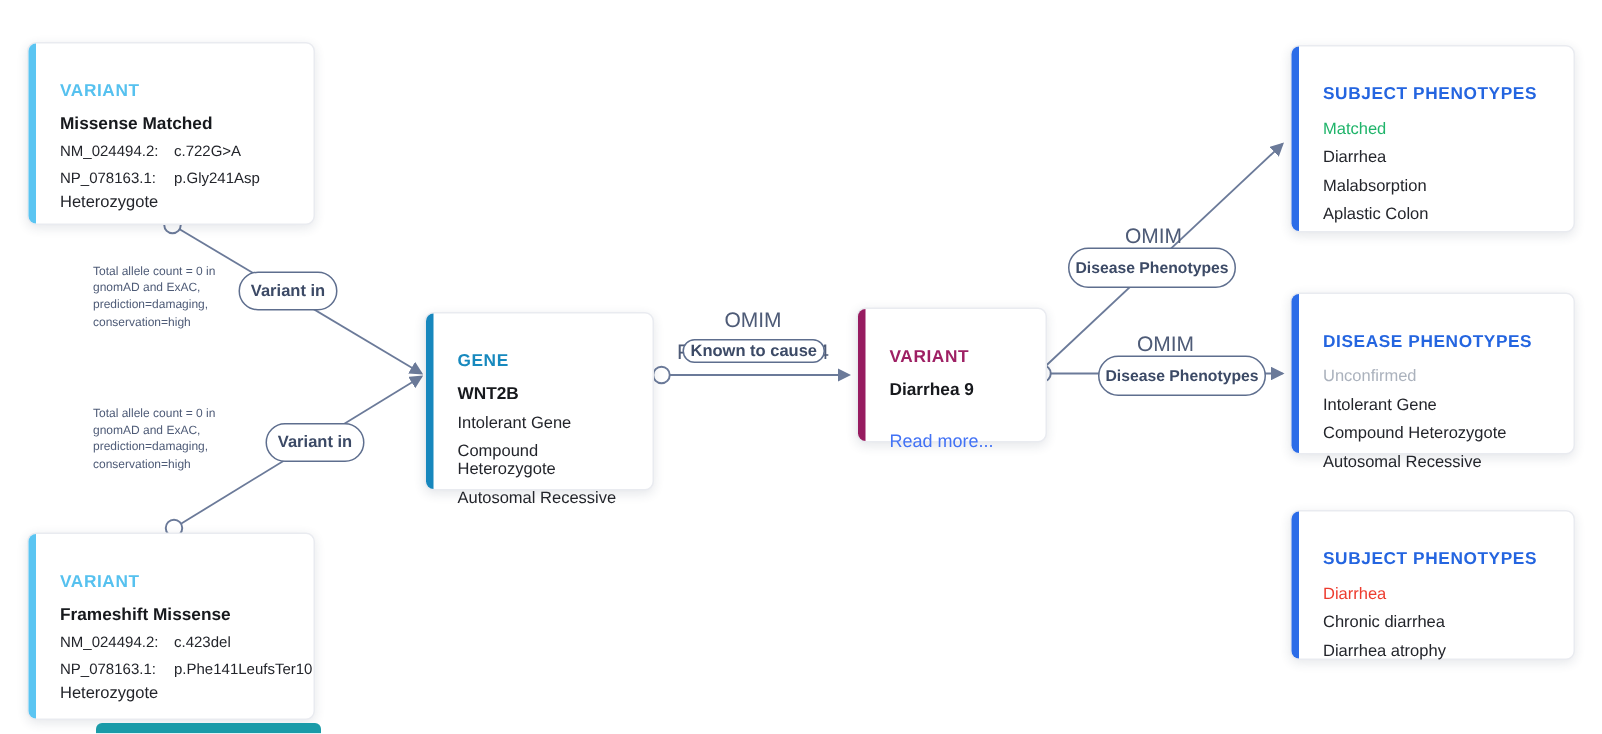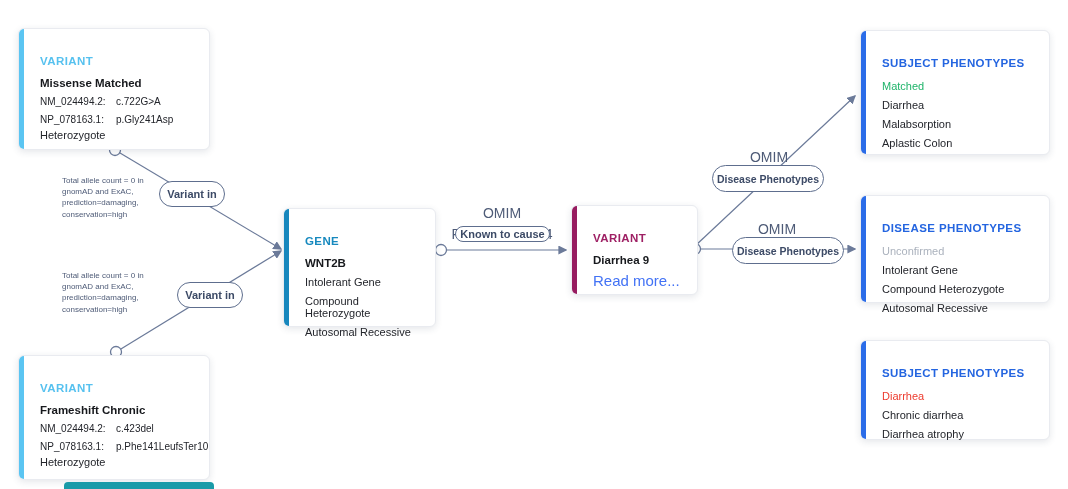--- a/index.html
+++ b/index.html
@@ -28,21 +28,21 @@
 
   .card-sub{font-size:11.5px;font-weight:bold;color:#17191d;margin-top:10px;}
   .card-item{font-size:11px;color:#23252b;margin-top:7px;}
   .kv{display:flex;font-size:10px;color:#23252b;margin-top:7px;}
   .kv .k{flex:0 0 76px;}
   .kv .v{white-space:nowrap;}
   .status{font-size:11px;font-weight:normal;margin-top:11px;}
   .status.matched{color:#1fb46a;}
   .status.unconfirmed{color:#abb2bd;}
   .status.unmatched{color:#ed3b2e;}
-  .readmore{font-size:15px;color:#4272f5;margin-top:6px;cursor:pointer;}
+  .readmore{font-size:12px;color:#4272f5;margin-top:21px;cursor:pointer;}
 
   .pill{
     position:absolute;background:#fff;border:1px solid #5e6e8e;border-radius:14px;
     color:#3c4a66;font-size:11px;display:flex;align-items:center;justify-content:center;
     box-sizing:border-box;white-space:nowrap;font-weight:bold;
   }
   .pill.bold{font-weight:bold;font-size:10.5px;}
 
   .note{position:absolute;font-size:8px;color:#4e5b77;line-height:1.4;width:114px;}
   .edge-label{position:absolute;font-size:14px;color:#4e5b77;text-align:center;line-height:1.5;}
@@ -103,21 +103,21 @@
     <div class="kv">
       <span class="k">NP_078163.1:</span>
       <span class="v">p.Gly241Asp</span>
     </div>
     <div class="card-item" style="margin-top:4px;">Heterozygote</div>
   </div>
 
   <div class="card" style="left:18px;top:355px;width:192px;height:125px;">
     <div class="accent variant"></div>
     <div class="card-title t-variant">VARIANT</div>
-    <div class="card-sub">Frameshift Chronic</div>
+    <div class="card-sub">Frameshift Missense</div>
     <div class="kv">
       <span class="k">NM_024494.2:</span>
       <span class="v">c.423del</span>
     </div>
     <div class="kv">
       <span class="k">NP_078163.1:</span>
       <span class="v">p.Phe141LeufsTer10</span>
     </div>
     <div class="card-item" style="margin-top:4px;">Heterozygote</div>
   </div>

